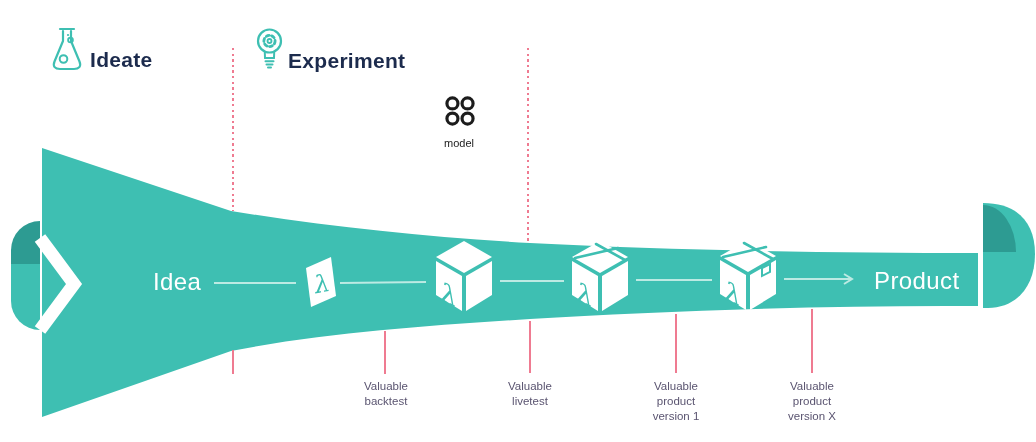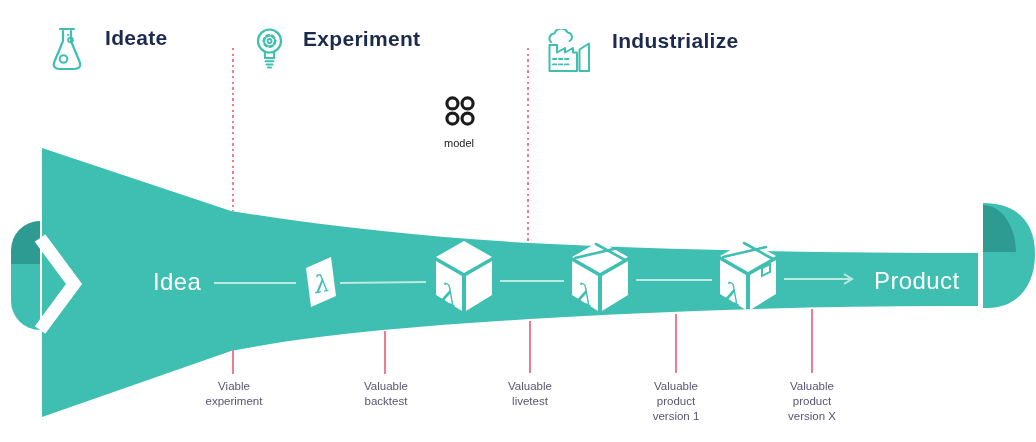--- a/index.html
+++ b/index.html
@@ -9,21 +9,21 @@
     --pink:#EF7B91;
     --label-purple:#5A5470;
     --icon-black:#1C1C1C;
     --connector:#BCEAE3;
   }
   *{margin:0;padding:0;box-sizing:border-box}
   body{background:#fff;font-family:"Liberation Sans",sans-serif}
   .stage{position:relative;width:1036px;height:442px;background:#ffffff;overflow:hidden}
 
   
-  .phase{position:absolute;display:flex;align-items:flex-start;gap:20px}
+  .phase{position:absolute;display:flex;align-items:flex-end;gap:5px}
   .phase-label{font-size:21px;font-weight:700;color:var(--navy);letter-spacing:.3px}
   .phase-icon{flex:0 0 auto}
   .stroke-teal{stroke:var(--teal);fill:none;stroke-linecap:round;stroke-linejoin:round}
 
   
   .dotted{position:absolute;width:2px;
     background:repeating-linear-gradient(180deg,var(--pink) 0 2.5px,transparent 2.5px 5.6px)}
 
   
   .artifact{position:absolute;text-align:left;color:var(--icon-black)}
@@ -70,29 +70,20 @@
     <svg class="phase-icon" width="27" height="46" viewBox="0 0 27 46">
       <circle class="stroke-teal" stroke-width="2.2" cx="13.5" cy="14" r="11.5"></circle>
       <circle class="stroke-teal" stroke-width="2.8" cx="13.5" cy="14" r="5.6" stroke-dasharray="2.9 2.7"></circle>
       <circle class="stroke-teal" stroke-width="1.8" cx="13.5" cy="14" r="2"></circle>
       <path class="stroke-teal" stroke-width="2" d="M8.8 25 L9 31 M18.2 25 L18 31"></path>
       <path class="stroke-teal" stroke-width="2" d="M9 31 H18 M9.5 34.2 H17.5 M10.5 37.4 H16.5 M12 40.5 H15"></path>
     </svg>
     <span class="phase-label">Experiment</span>
   </div>
 
-  <div class="phase" style="left:546px;top:29px">
-    <svg class="phase-icon" width="46" height="44" viewBox="0 0 46 44">
-      <path class="stroke-teal" stroke-width="2" d="M5 13 A5 5 0 0 1 8.5 4.4 A7 7 0 0 1 21.5 3.4 A4.6 4.6 0 0 1 23.6 12"></path>
-      <path class="stroke-teal" stroke-width="2" d="M3.5 42 V16 H11 V23.5 L19 19 V23.5 L27 19 V23.5 H31 V42 Z"></path>
-      <path class="stroke-teal" stroke-width="2" d="M33.5 42 V20.5 L43 14.5 V42 Z"></path>
-      <path class="stroke-teal" stroke-width="1.9" d="M7 30 h3.4 M13 30 h3.4 M19 30 h3.4 M7 35.4 h3.4 M13 35.4 h3.4 M19 35.4 h3.4"></path>
-    </svg>
-    <span class="phase-label">Industrialize</span>
-  </div>
 
   <div class="dotted" style="left:232px;top:48px;height:163px"></div>
   <div class="dotted" style="left:527px;top:48px;height:195px"></div>
 
   <div class="artifact" style="left:444px;top:94px;width:76px">
     <svg width="32" height="34" viewBox="0 0 36 36">
       <circle class="stroke-black" stroke-width="3.6" cx="9.5" cy="9.5" r="6.2"></circle>
       <circle class="stroke-black" stroke-width="3.6" cx="26.5" cy="9.5" r="6.2"></circle>
       <circle class="stroke-black" stroke-width="3.6" cx="9.5" cy="26.5" r="6.2"></circle>
       <circle class="stroke-black" stroke-width="3.6" cx="26.5" cy="26.5" r="6.2"></circle>
@@ -160,22 +151,20 @@
 
   <div class="funnel-text" style="left:153px;top:268px">Idea</div>
   <div class="funnel-text" style="left:874px;top:267px">Product</div>
 
   <div class="tick" style="left:232px;top:350px;height:24px"></div>
   <div class="tick" style="left:384px;top:331px;height:43px"></div>
   <div class="tick" style="left:529px;top:321px;height:52px"></div>
   <div class="tick" style="left:675px;top:314px;height:59px"></div>
   <div class="tick" style="left:811px;top:309px;height:64px"></div>
 
-  <div class="milestone" style="left:234px;top:379px">Viable
-experiment</div>
   <div class="milestone" style="left:386px;top:379px">Valuable
 backtest</div>
   <div class="milestone" style="left:530px;top:379px">Valuable
 livetest</div>
   <div class="milestone" style="left:676px;top:379px">Valuable
 product
 version 1</div>
   <div class="milestone" style="left:812px;top:379px">Valuable
 product
 version X</div>

